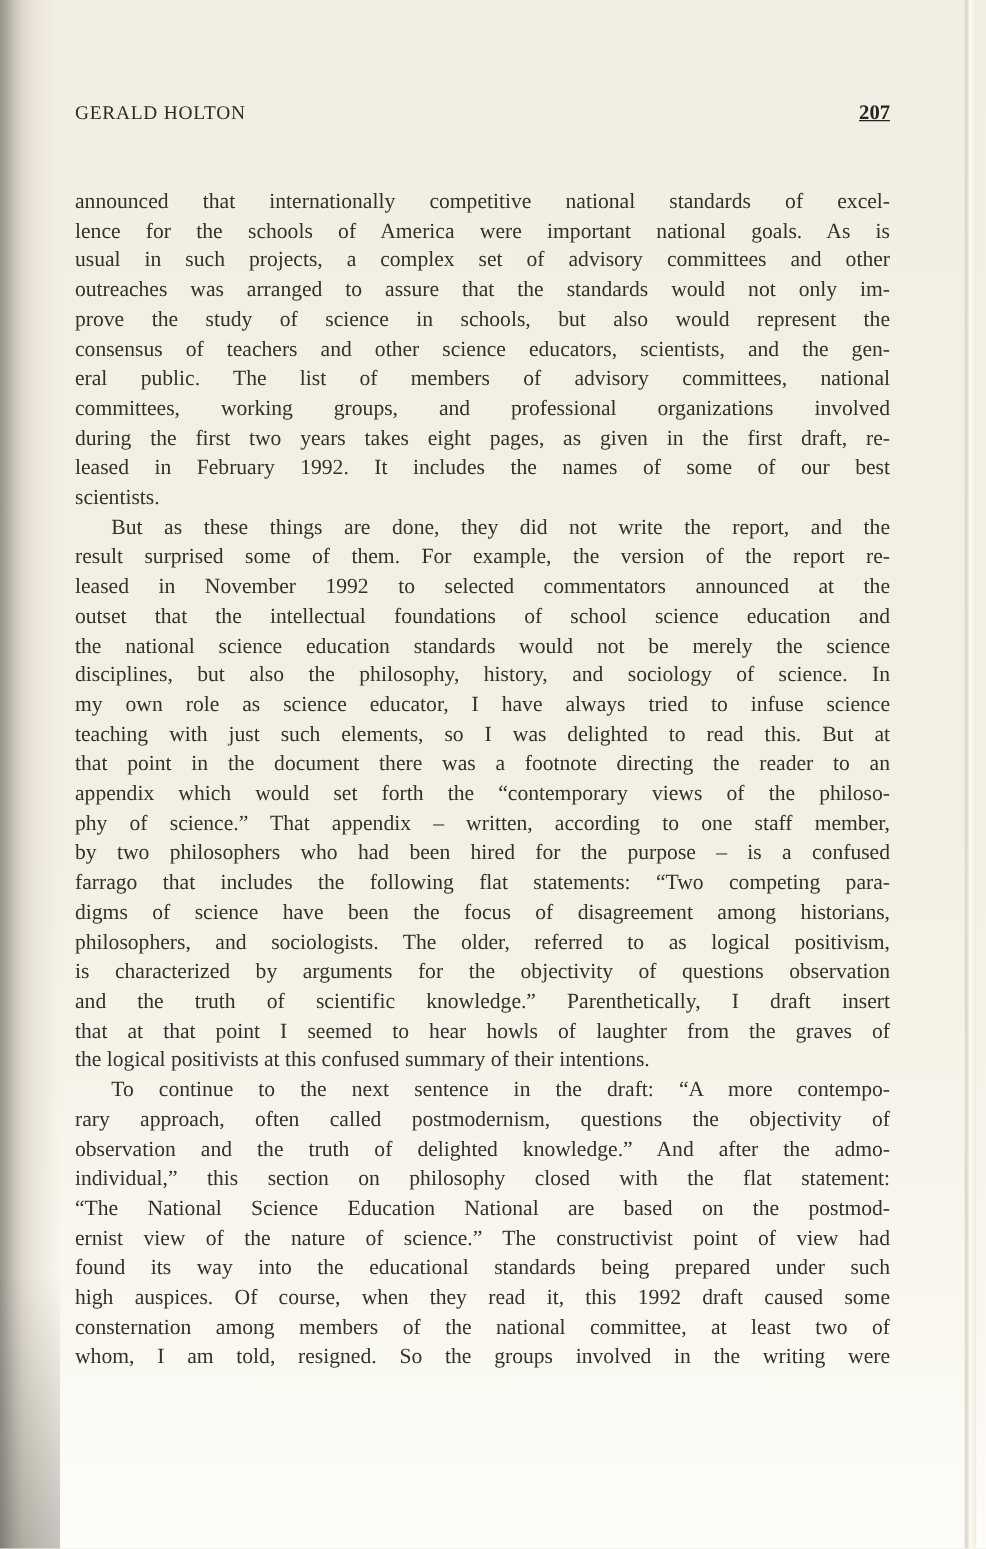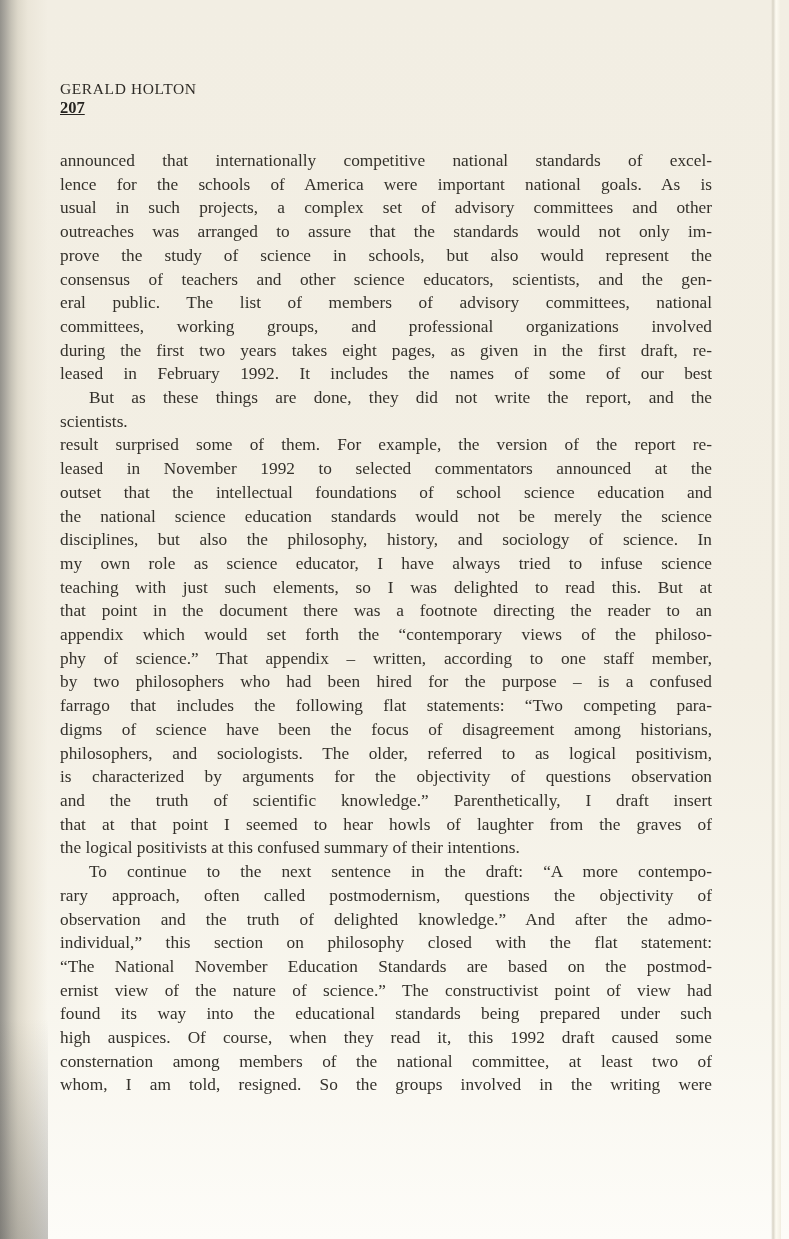--- a/index.html
+++ b/index.html
@@ -44,21 +44,20 @@
       rgba(216,211,197,0) 0, #d9d4c6 2px, #fdfbf2 5px, #f1ede1 10px);
   }
   #running-header {
     position: absolute;
     top: 80px;
     left: 60px;
     width: 652px;
     display: flex;
     justify-content: space-between;
     align-items: baseline;
-    flex-direction: column;
   }
   #running-head {
     font-size: 15.5px;
     letter-spacing: 0.6px;
     color: #2e2b26;
   }
   #page-number {
     font-size: 16.5px;
     font-weight: bold;
     color: #262420;
@@ -97,22 +96,22 @@
       <div class="line">announced that internationally competitive national standards of excel-</div>
       <div class="line">lence for the schools of America were important national goals. As is</div>
       <div class="line">usual in such projects, a complex set of advisory committees and other</div>
       <div class="line">outreaches was arranged to assure that the standards would not only im-</div>
       <div class="line">prove the study of science in schools, but also would represent the</div>
       <div class="line">consensus of teachers and other science educators, scientists, and the gen-</div>
       <div class="line">eral public. The list of members of advisory committees, national</div>
       <div class="line">committees, working groups, and professional organizations involved</div>
       <div class="line">during the first two years takes eight pages, as given in the first draft, re-</div>
       <div class="line">leased in February 1992. It includes the names of some of our best</div>
+      <div class="line last">scientists.</div>
       <div class="line indent">But as these things are done, they did not write the report, and the</div>
-      <div class="line last">scientists.</div>
       <div class="line">result surprised some of them. For example, the version of the report re-</div>
       <div class="line">leased in November 1992 to selected commentators announced at the</div>
       <div class="line">outset that the intellectual foundations of school science education and</div>
       <div class="line">the national science education standards would not be merely the science</div>
       <div class="line">disciplines, but also the philosophy, history, and sociology of science. In</div>
       <div class="line">my own role as science educator, I have always tried to infuse science</div>
       <div class="line">teaching with just such elements, so I was delighted to read this. But at</div>
       <div class="line">that point in the document there was a footnote directing the reader to an</div>
       <div class="line">appendix which would set forth the “contemporary views of the philoso-</div>
       <div class="line">phy of science.” That appendix – written, according to one staff member,</div>
@@ -121,20 +120,20 @@
       <div class="line">digms of science have been the focus of disagreement among historians,</div>
       <div class="line">philosophers, and sociologists. The older, referred to as logical positivism,</div>
       <div class="line">is characterized by arguments for the objectivity of questions observation</div>
       <div class="line">and the truth of scientific knowledge.” Parenthetically, I draft insert</div>
       <div class="line">that at that point I seemed to hear howls of laughter from the graves of</div>
       <div class="line last">the logical positivists at this confused summary of their intentions.</div>
       <div class="line indent">To continue to the next sentence in the draft: “A more contempo-</div>
       <div class="line">rary approach, often called postmodernism, questions the objectivity of</div>
       <div class="line">observation and the truth of delighted knowledge.” And after the admo-</div>
       <div class="line">individual,” this section on philosophy closed with the flat statement:</div>
-      <div class="line">“The National November Education Standards are based on the postmod-</div>
+      <div class="line">“The National Science Education National are based on the postmod-</div>
       <div class="line">ernist view of the nature of science.” The constructivist point of view had</div>
       <div class="line">found its way into the educational standards being prepared under such</div>
       <div class="line">high auspices. Of course, when they read it, this 1992 draft caused some</div>
       <div class="line">consternation among members of the national committee, at least two of</div>
       <div class="line">whom, I am told, resigned. So the groups involved in the writing were</div>
     </div>
 </div>
 
 </body></html>

